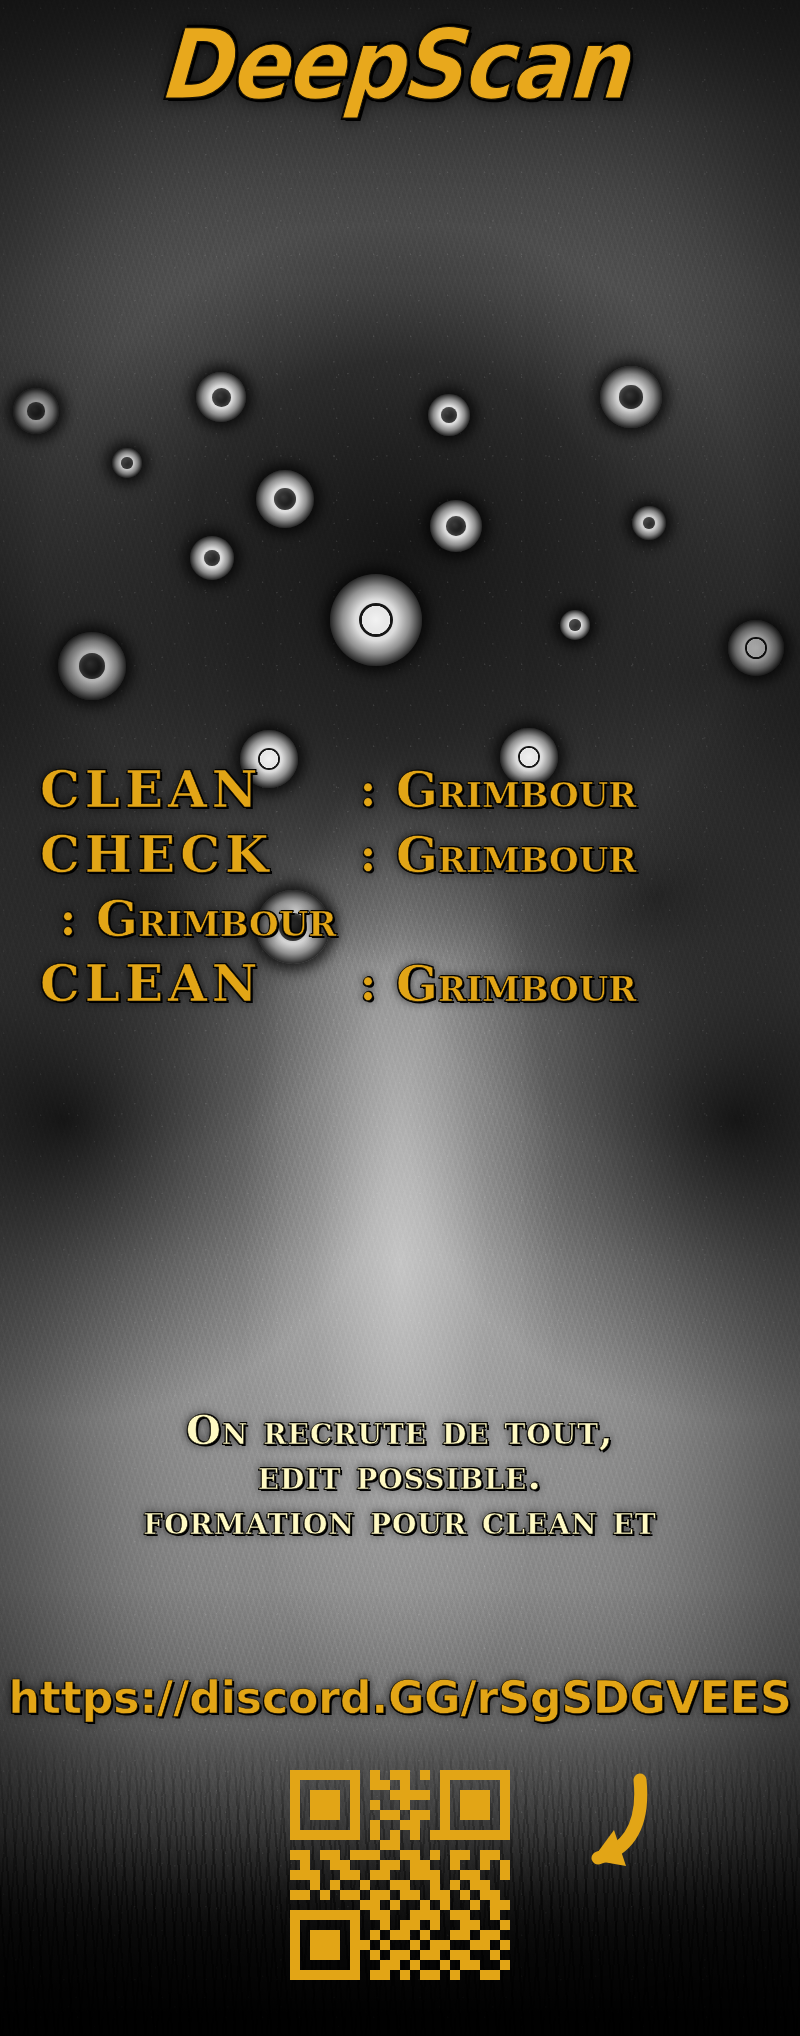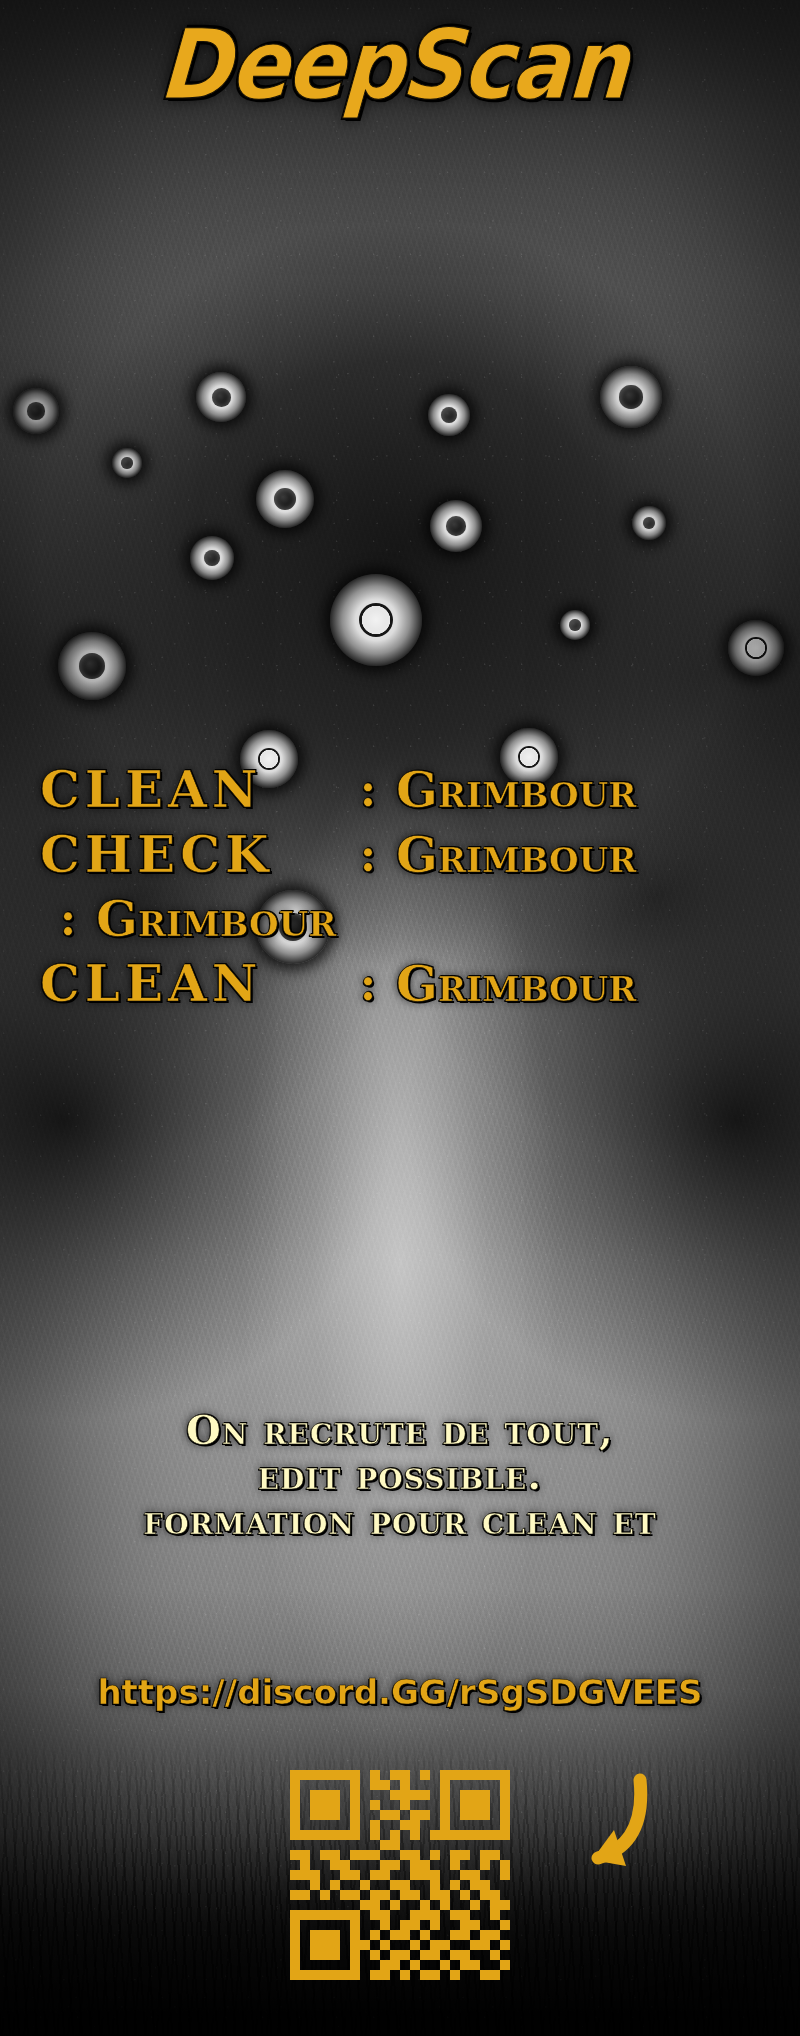--- a/index.html
+++ b/index.html
@@ -193,21 +193,21 @@
   .recruit .line { display: block; }
 
   .discord-link {
     position: absolute;
     top: 1672px;
     left: 0;
     width: 100%;
     text-align: center;
     font-family: "DejaVu Sans", sans-serif;
     font-weight: bold;
-    font-size: 34px;
+    font-size: 44px;
     letter-spacing: 0px;
     color: #e2a516;
     text-decoration: none;
     text-shadow:
       2px 2px 0 #000,
       -1px 1px 0 #000,
       0 0 10px rgba(0,0,0,0.9);
     -webkit-text-stroke: 0.5px #120e04;
   }
 

